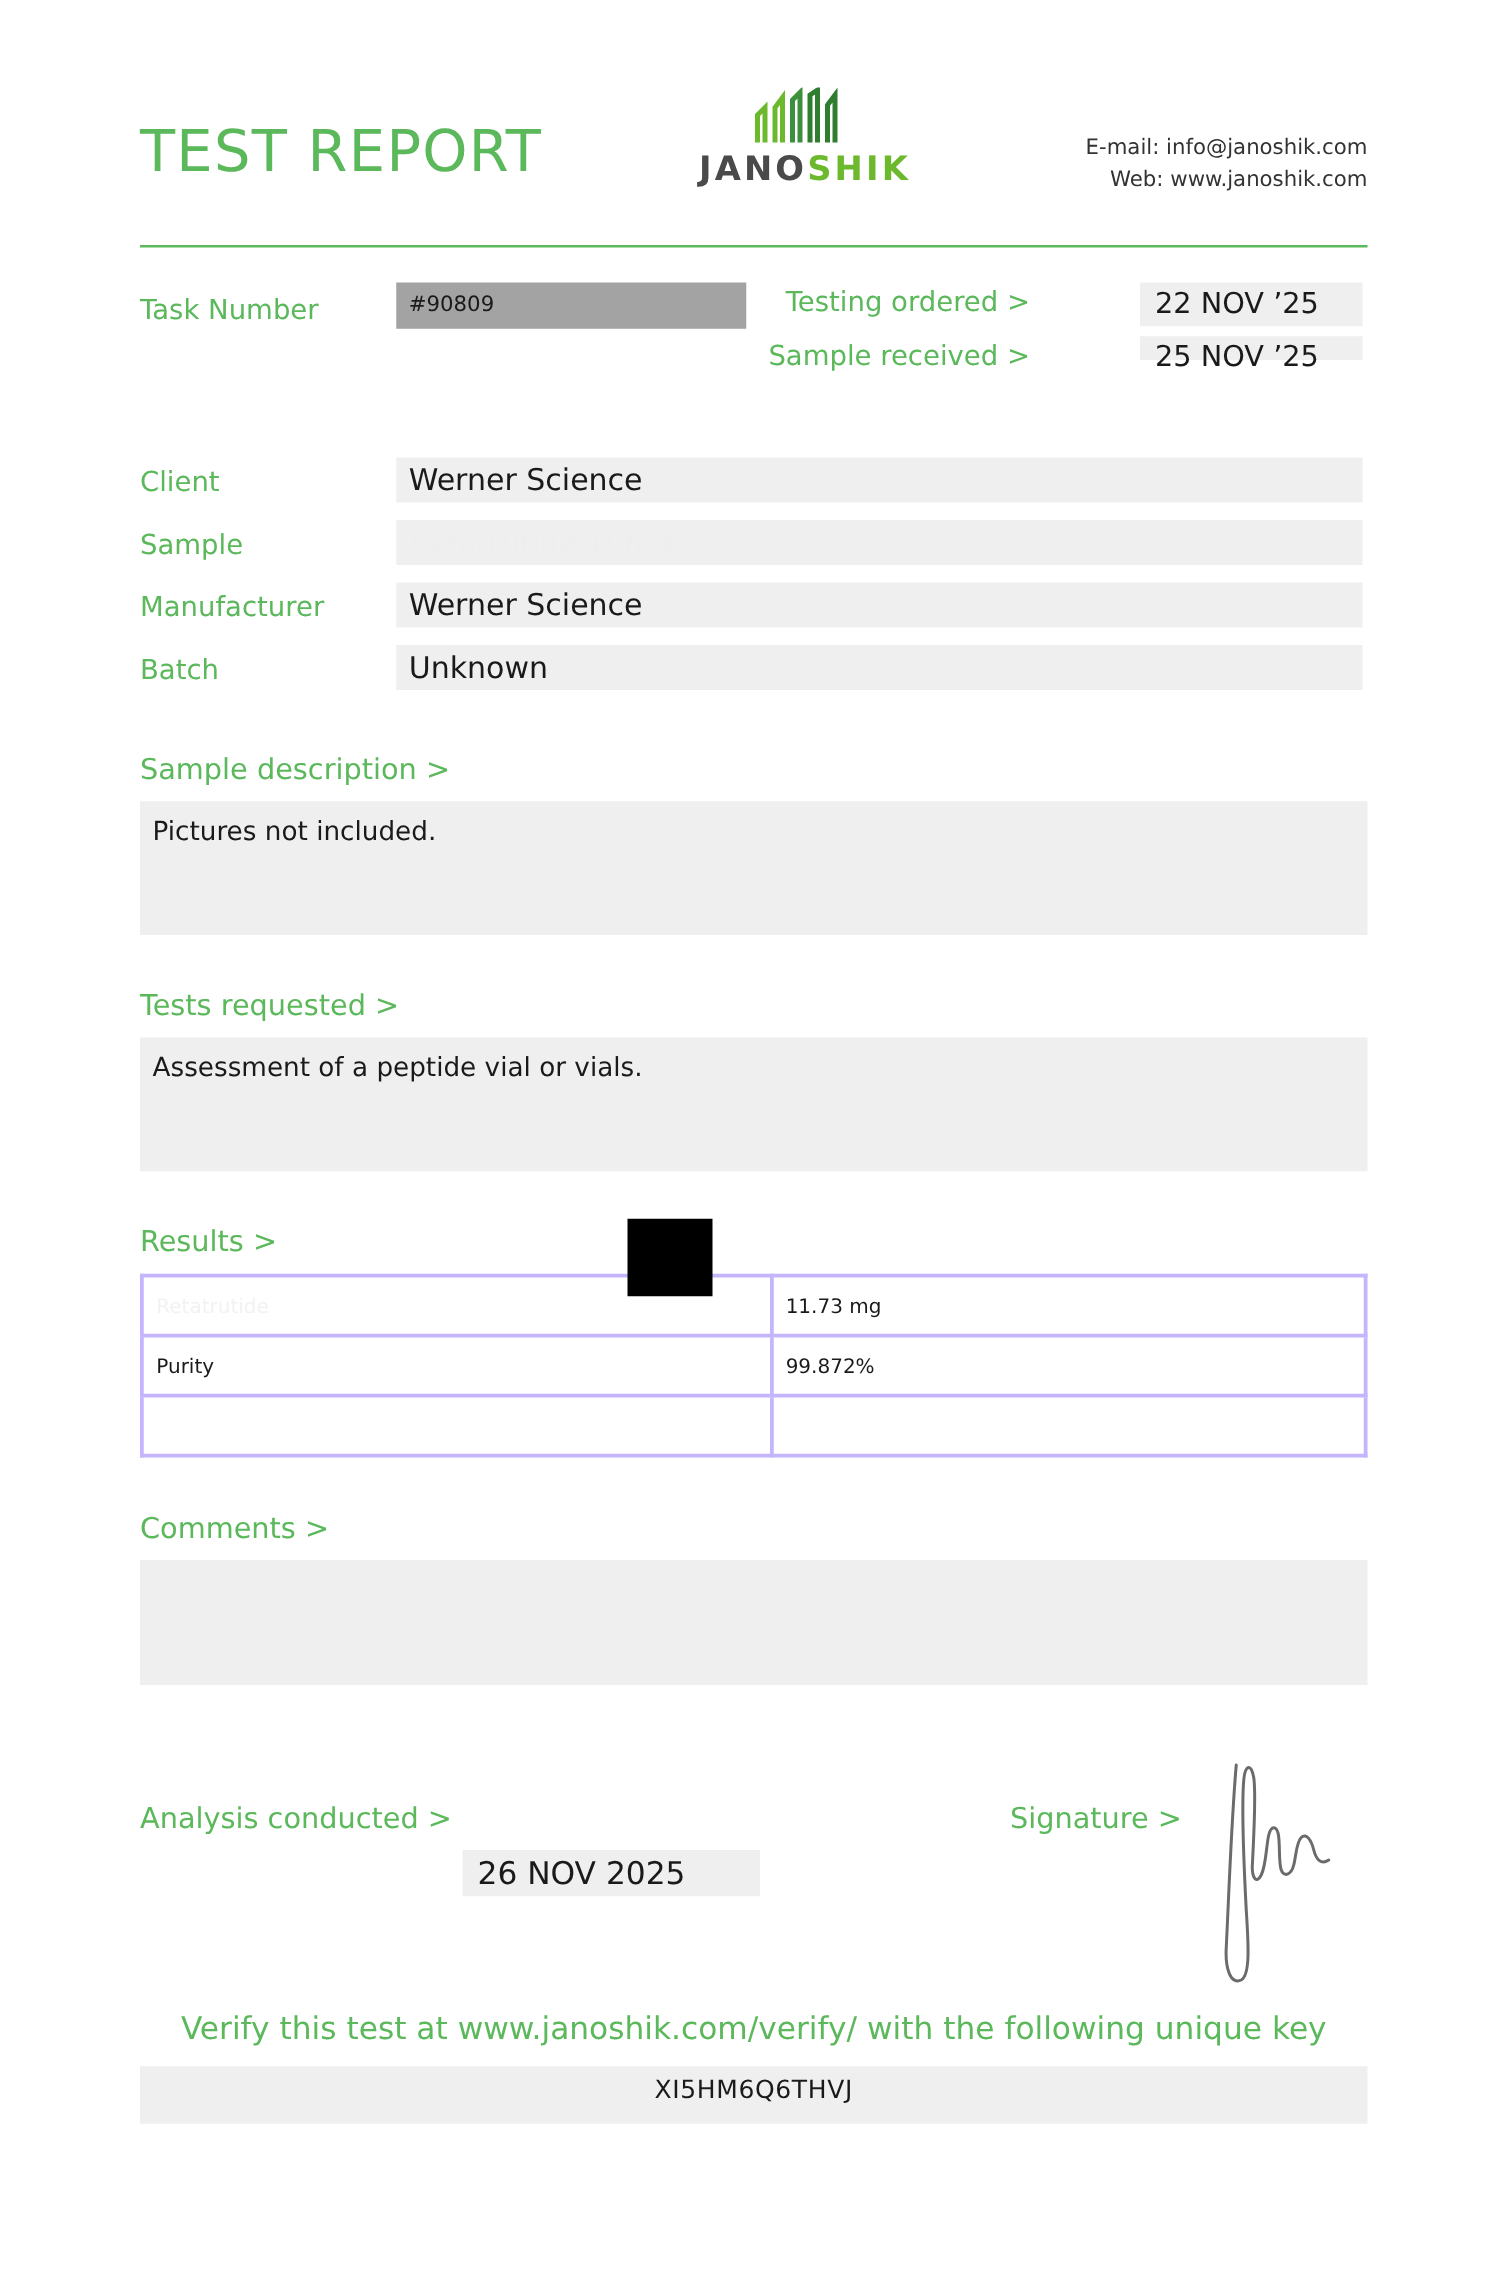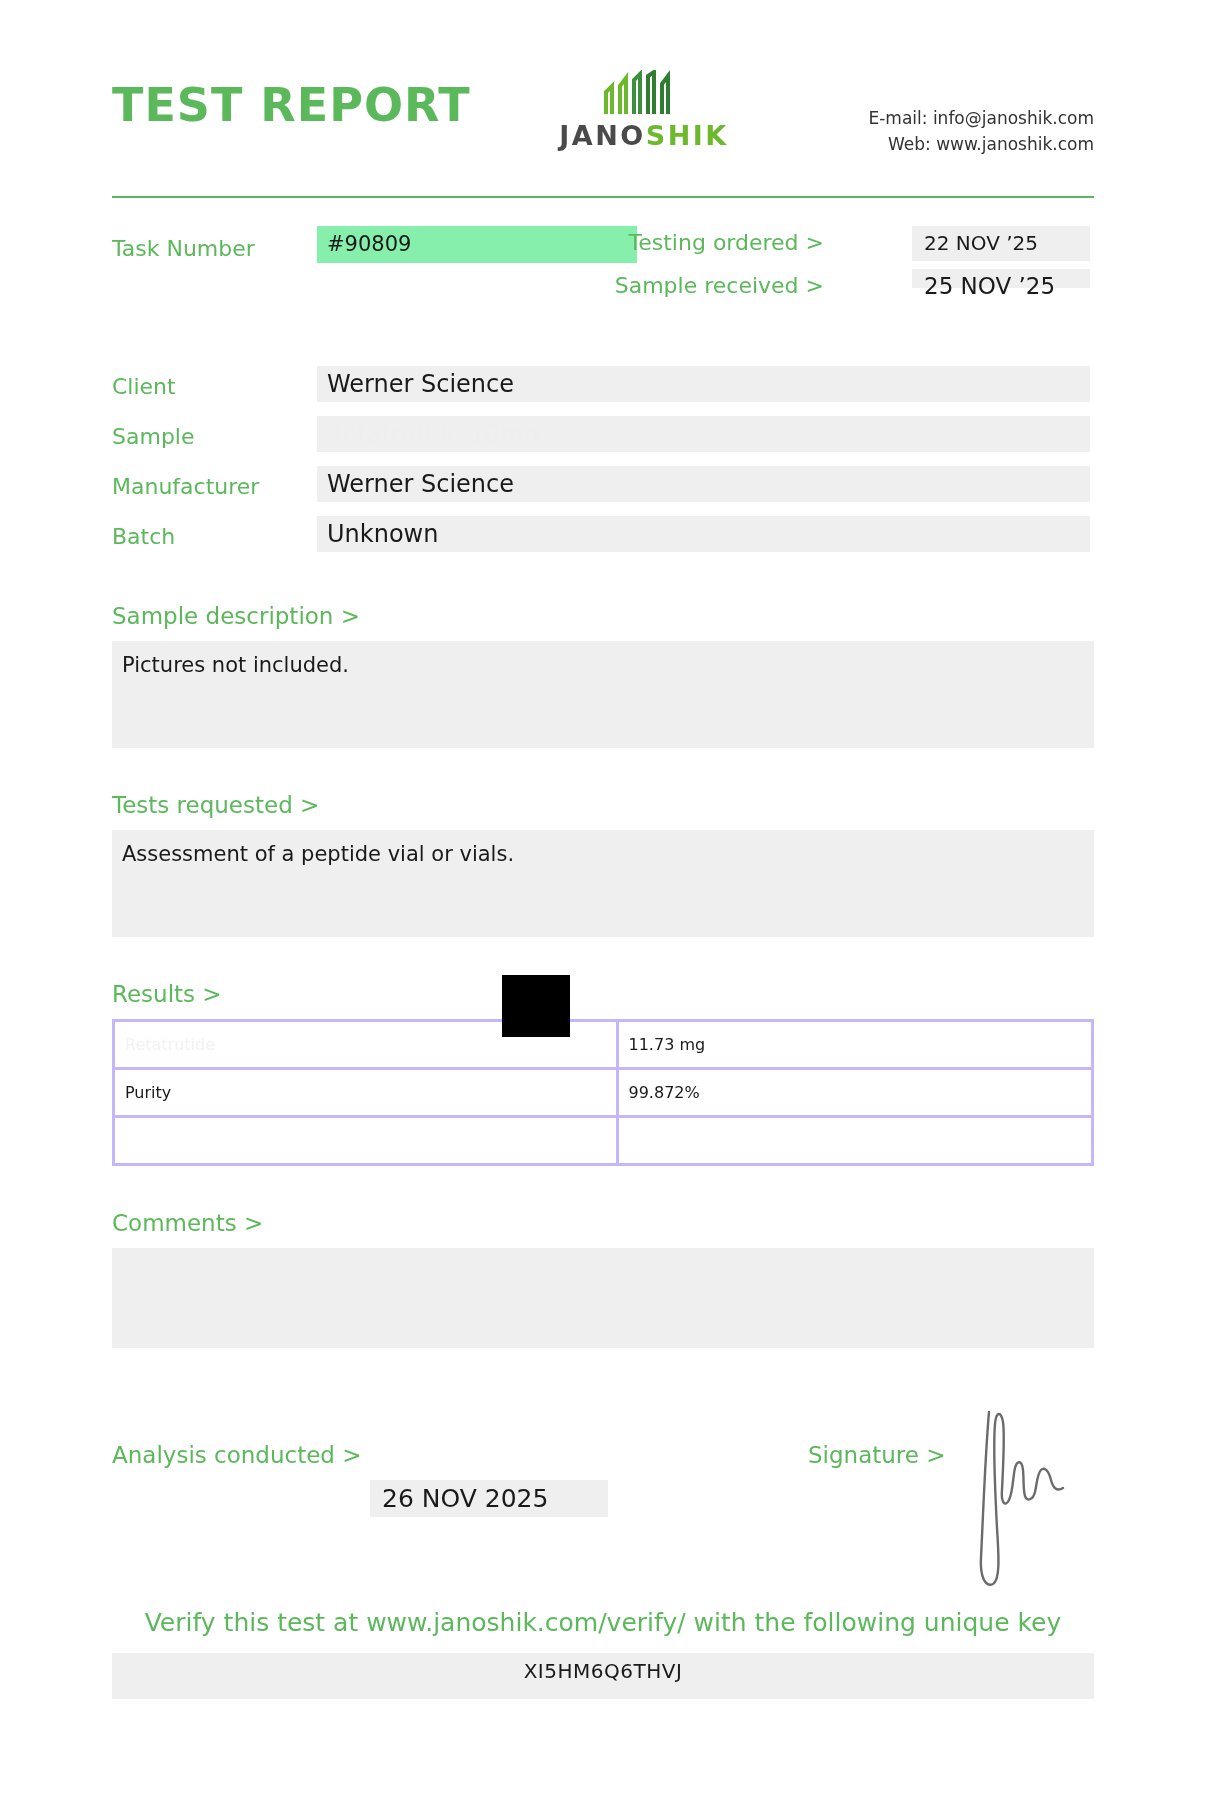--- a/index.html
+++ b/index.html
@@ -31,25 +31,25 @@
 
   
   .header {
     position: relative;
     height: 120px;
     margin-top: 70px;
   }
   .title {
     position: absolute;
     left: 0;
-    top: 8px;
+    top: 24px;
     font-size: 46px;
     letter-spacing: 1px;
     color: #5bb85b;
-    font-weight: bold;
+    font-weight: normal;
     font-family: "DejaVu Sans", sans-serif;
   }
   .logo {
     position: absolute;
     left: 412px;
     top: 0px;
     width: 240px;
     text-align: center;
   }
   .logo-mark {
@@ -92,43 +92,43 @@
   }
   .task-label {
     position: absolute;
     left: 0;
     top: 10px;
   }
   .task-value {
     position: absolute;
     left: 205px;
     top: 0;
-    width: 320px;
+    width: 280px;
     height: 37px;
     line-height: 37px;
-    background: #86efac;
-    font-size: 21px;
+    background: #a3a3a3;
+    font-size: 17px;
     padding-left: 10px;
     box-sizing: border-box;
   }
   .ordered-label {
     position: absolute;
     right: 270px;
     top: 4px;
     white-space: nowrap;
   }
   .ordered-value {
     position: absolute;
     right: 4px;
     top: 0;
     width: 178px;
     height: 35px;
     line-height: 35px;
     background: #efefef;
-    font-size: 20px;
+    font-size: 23px;
     padding-left: 12px;
     box-sizing: border-box;
   }
   .received-label {
     position: absolute;
     right: 270px;
     top: 47px;
     white-space: nowrap;
   }
   .received-value {

